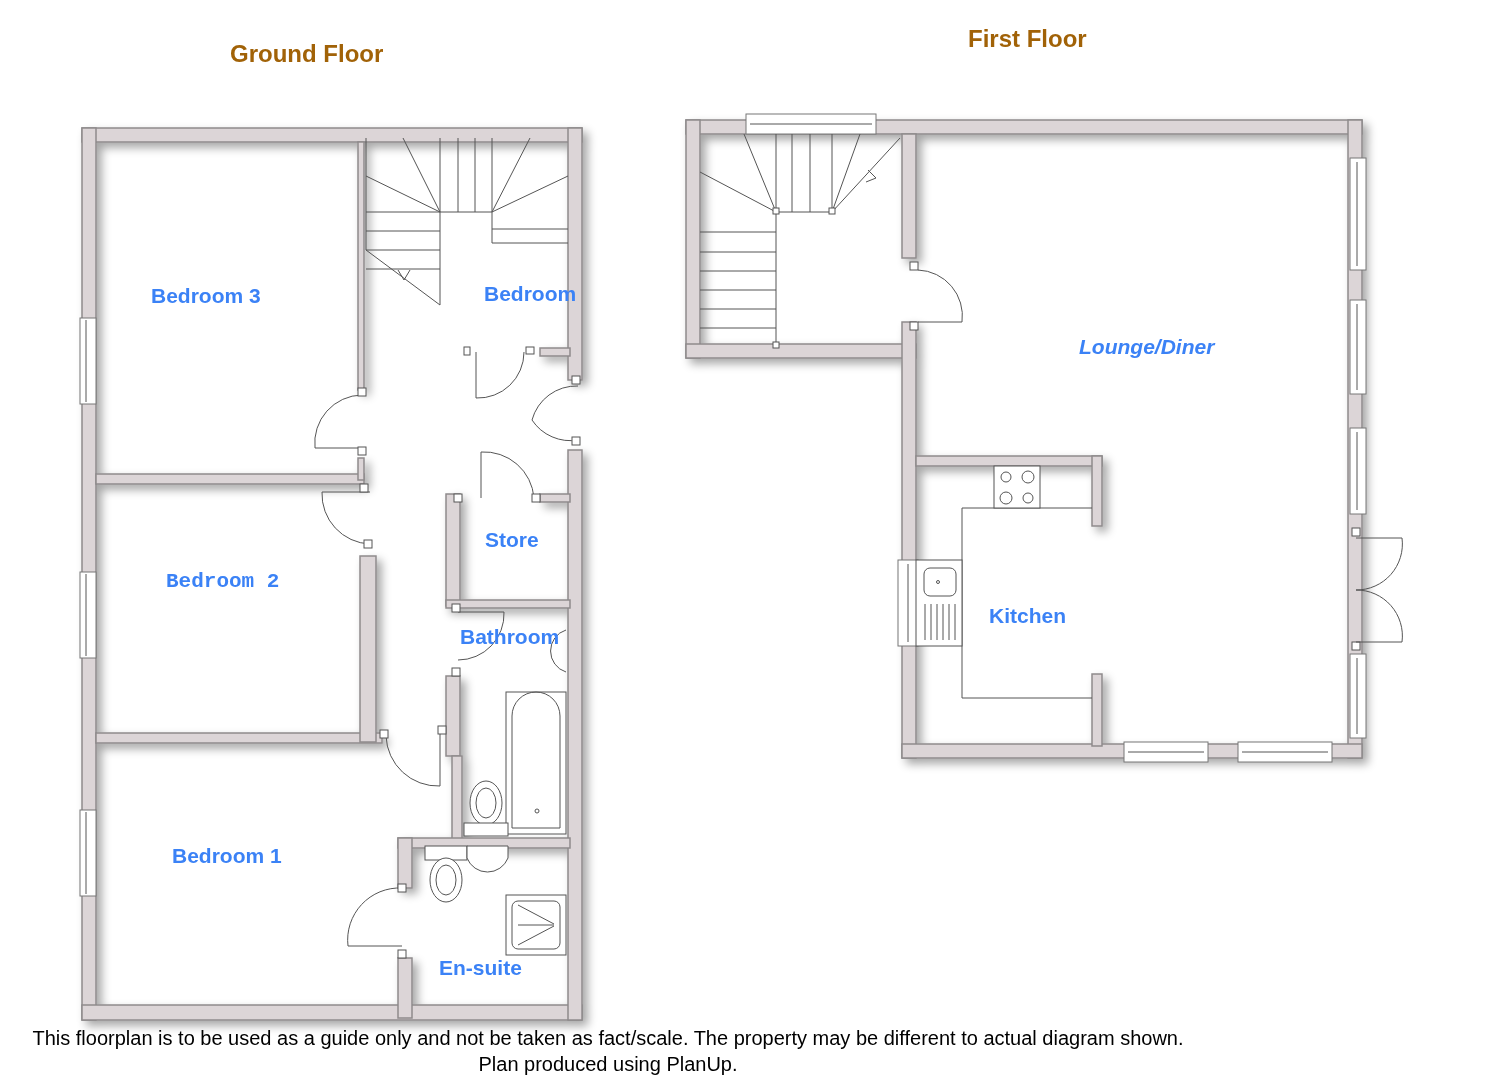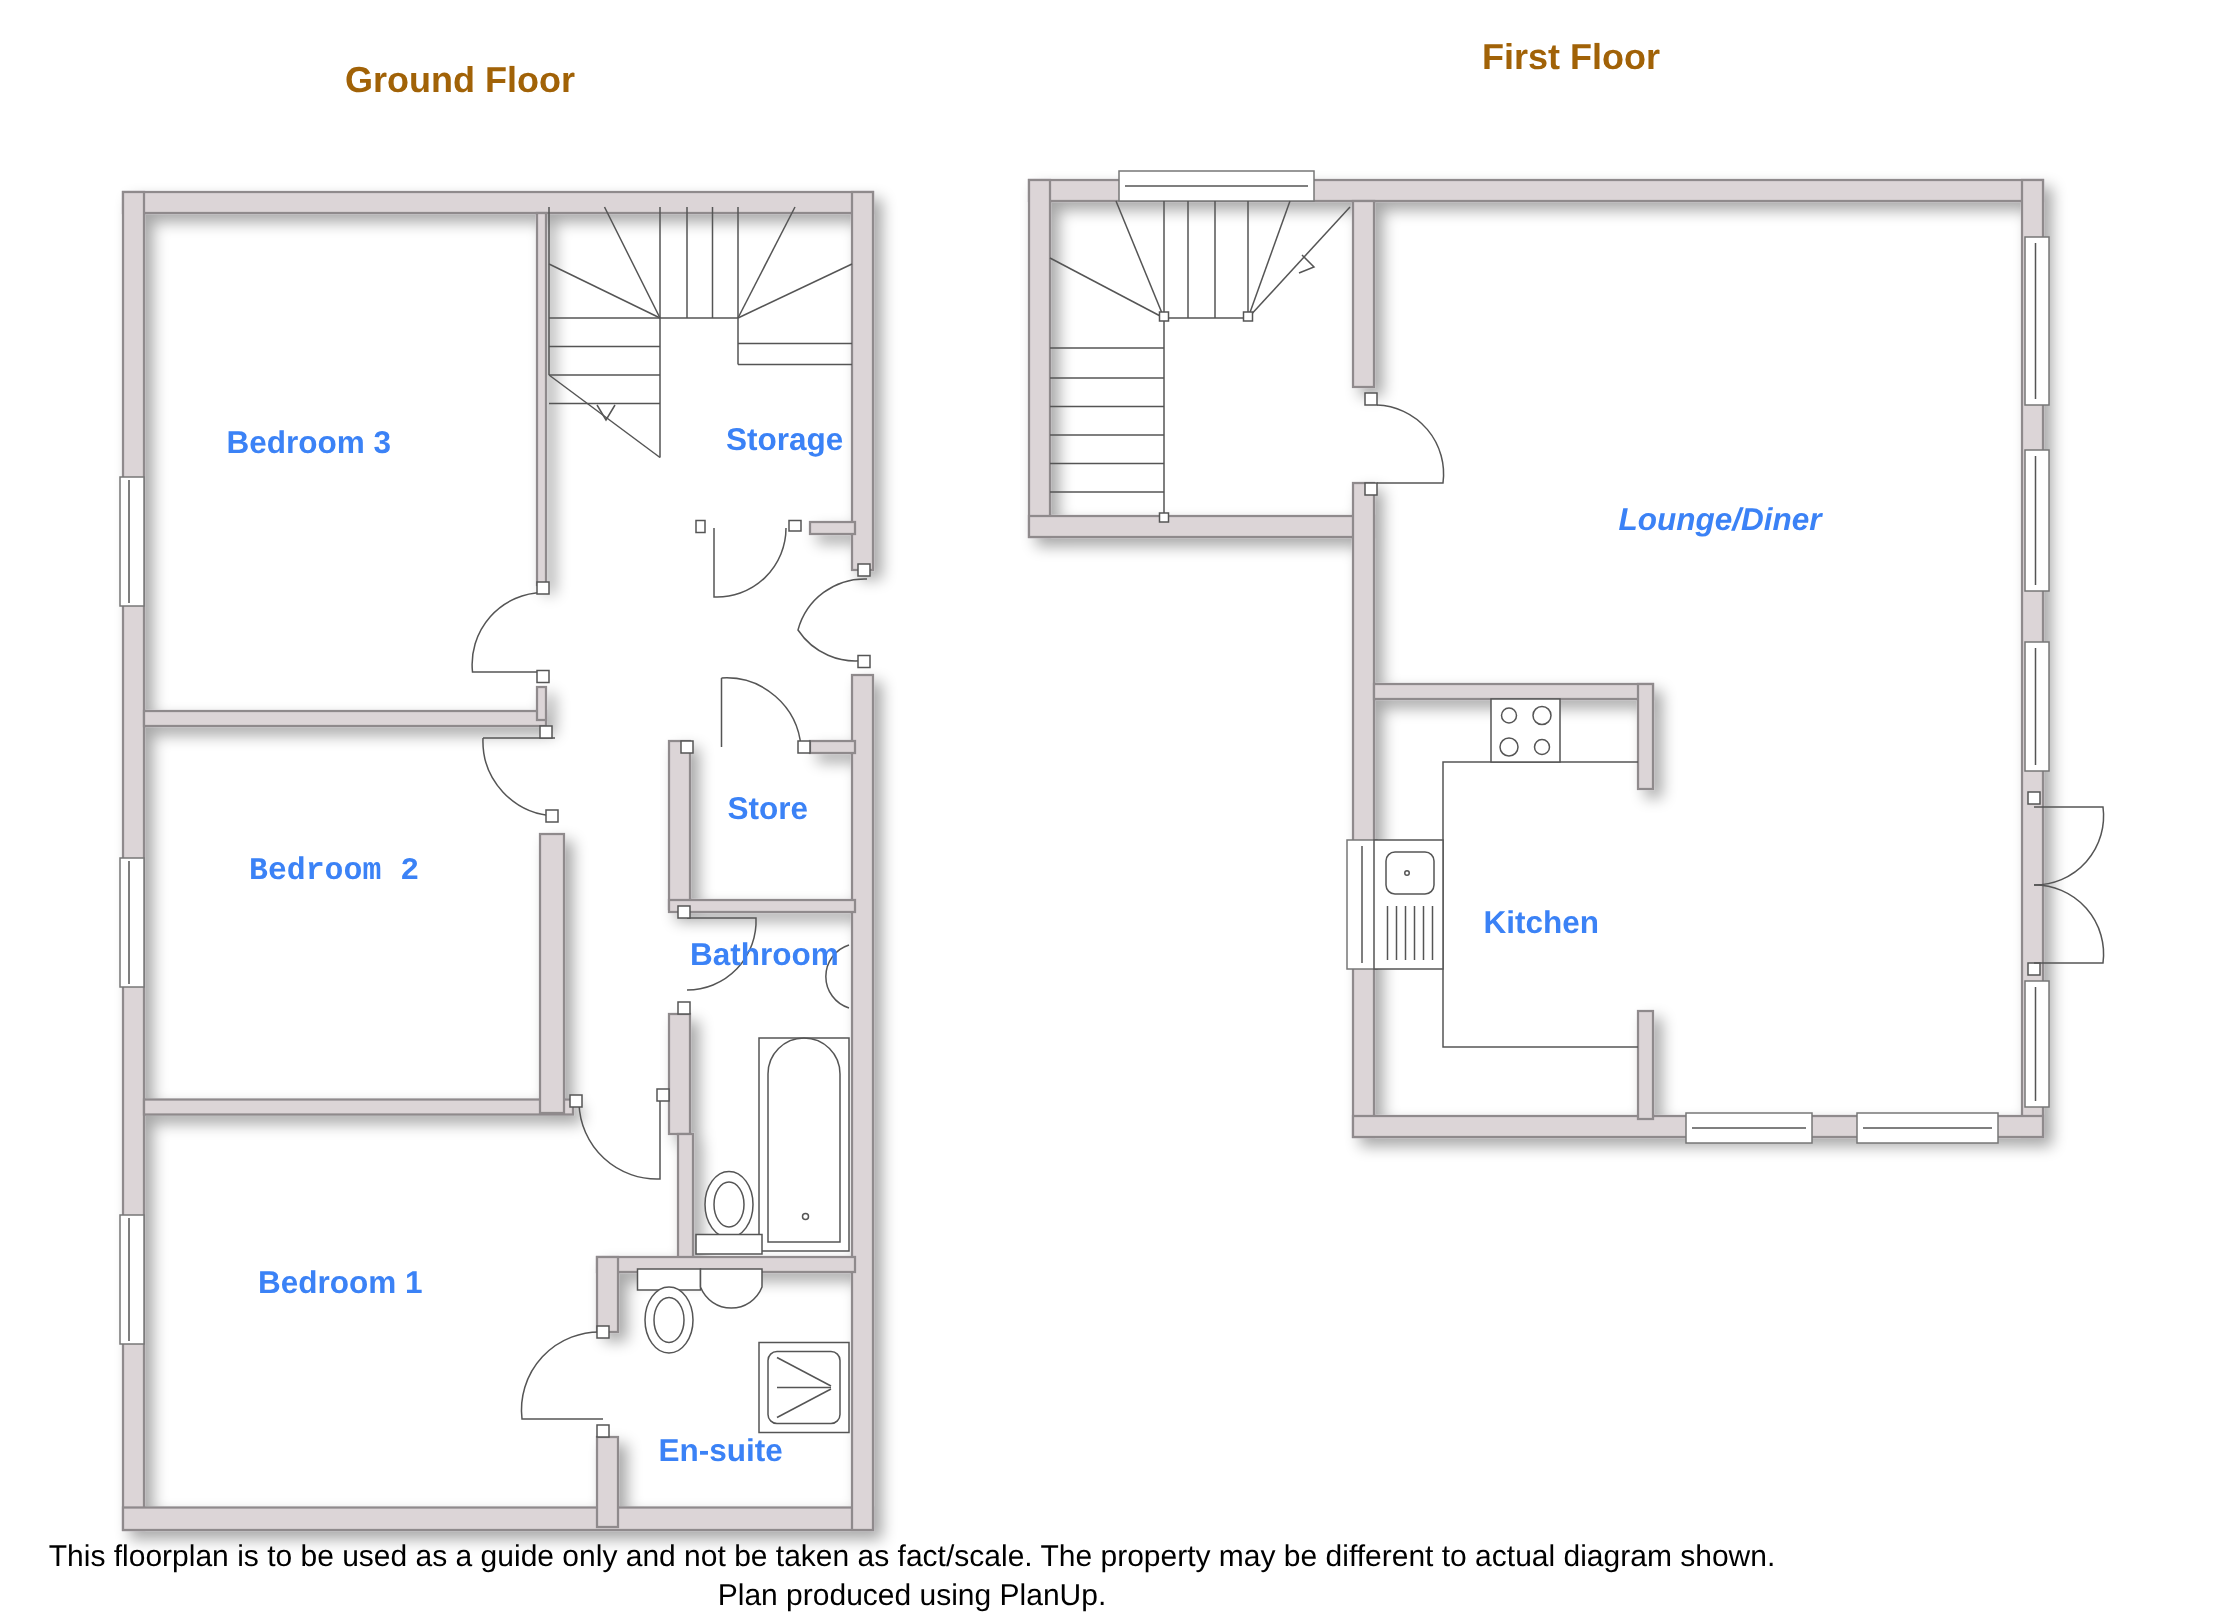--- a/index.html
+++ b/index.html
@@ -1,19 +1,19 @@
 <!DOCTYPE html>
 <html><head>
 <meta charset="utf-8">
 <style>
   html, body { margin:0; padding:0; background:#ffffff; }
   body { width:1485px; height:1080px; position:relative; overflow:hidden; font-family:"Liberation Sans", sans-serif; }
   .floor-title { position:absolute; font-weight:bold; font-size:24px; color:#a16207; white-space:nowrap; }
   #gf-title { left:230px; top:40px; }
-  #ff-title { left:968px; top:25px;margin-left:20px; }
+  #ff-title { left:968px; top:25px; }
   .room-label { position:absolute; font-weight:bold; font-size:21px; color:#3b82f6; white-space:nowrap; }
   .disclaimer { position:absolute; left:0; width:1216px; text-align:center; font-size:20px; color:#000; }
   #disc1 { top:1027px; }
   #disc2 { top:1053px; }
   svg.plan { position:absolute; left:0; top:0; }
   .wall { fill:#dcd5d7; stroke:#8f8a8c; stroke-width:1.5; }
   .ln { stroke:#555; stroke-width:1; fill:none; }
   .fix { stroke:#555; stroke-width:1; fill:#fff; }
   .win { fill:#fff; stroke:#777; stroke-width:1; }
 </style>
@@ -239,21 +239,21 @@
     <line class="ln" x1="925" y1="604" x2="925" y2="640"></line>
     <line class="ln" x1="931" y1="604" x2="931" y2="640"></line>
     <line class="ln" x1="937" y1="604" x2="937" y2="640"></line>
     <line class="ln" x1="943" y1="604" x2="943" y2="640"></line>
     <line class="ln" x1="949" y1="604" x2="949" y2="640"></line>
     <line class="ln" x1="955" y1="604" x2="955" y2="640"></line>
   </g>
 </svg>
 
 <div class="room-label" style="left:151px;top:284px;">Bedroom 3</div>
-<div class="room-label" style="left:484px;top:282px;">Storage</div>
+<div class="room-label" style="left:484px;top:282px;">Bedroom</div>
 <div class="room-label" style="left:485px;top:528px;">Store</div>
 <div class="room-label" style="left:166px;top:570px;font-family:Liberation Mono, monospace;">Bedroom 2</div>
 <div class="room-label" style="left:460px;top:625px;">Bathroom</div>
 <div class="room-label" style="left:172px;top:844px;">Bedroom 1</div>
 <div class="room-label" style="left:439px;top:956px;text-align:center;">En-suite</div>
 <div class="room-label" style="left:1079px;top:335px;font-style:italic;">Lounge/Diner</div>
 <div class="room-label" style="left:989px;top:604px;">Kitchen</div>
 
 <div class="disclaimer" id="disc1">This floorplan is to be used as a guide only and not be taken as fact/scale. The property may be different to actual diagram shown.</div>
 <div class="disclaimer" id="disc2">Plan produced using PlanUp.</div>

